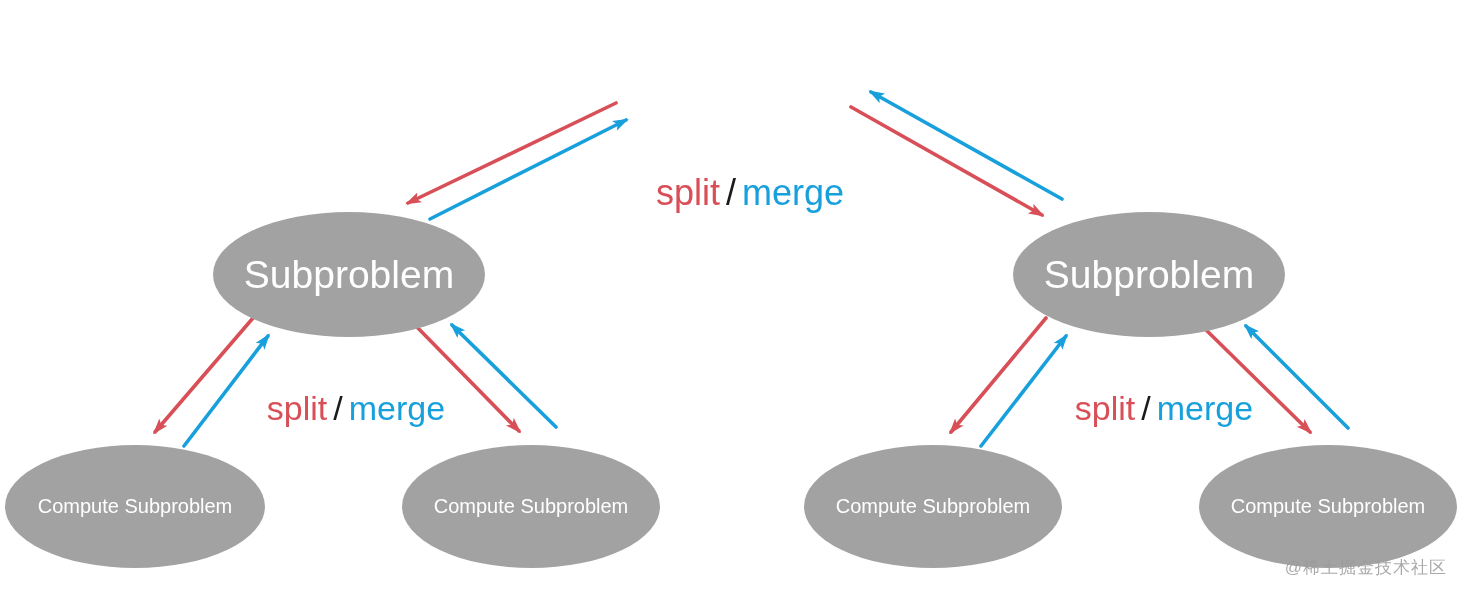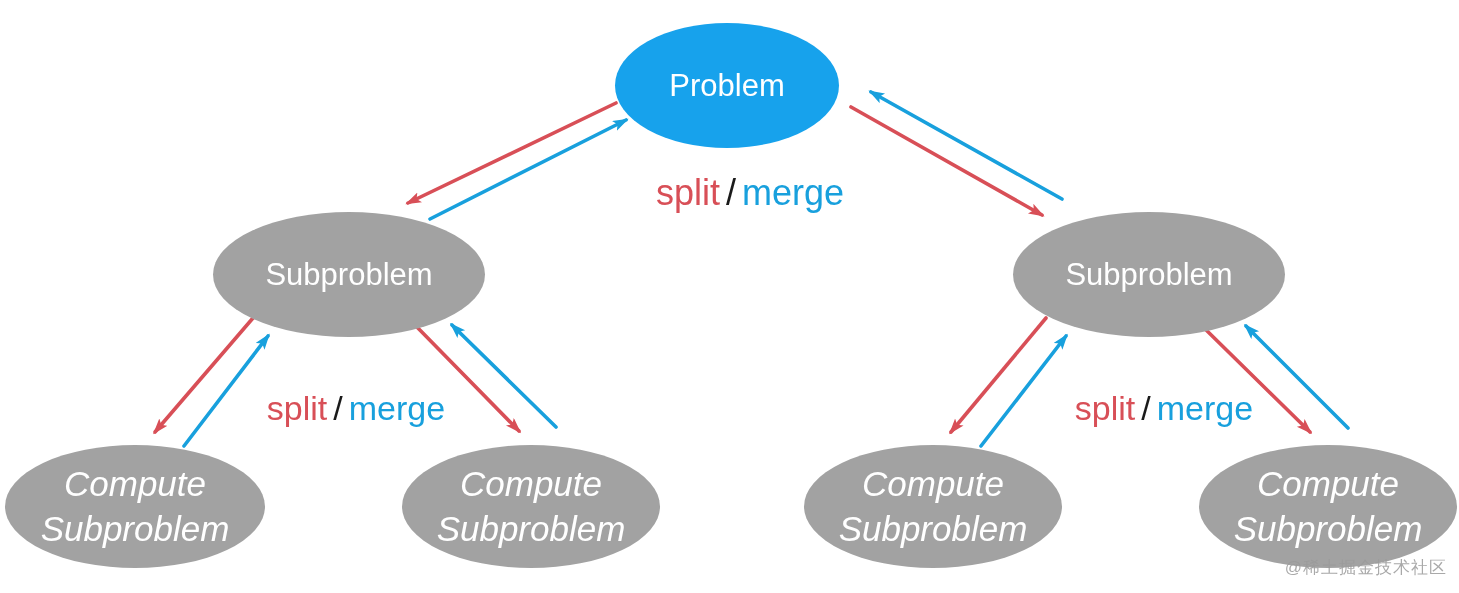--- a/index.html
+++ b/index.html
@@ -46,29 +46,28 @@
   }
   .node-problem {
     left: 615px; top: 23px;
     width: 224px; height: 125px;
     background: var(--problem-fill);
     font-size: 31px;
   }
   .node-sub {
     width: 272px; height: 125px;
     background: var(--node-fill);
-    font-size: 31px;
+    font-size: 39px;
   }
   .node-sub-left  { left: 213px;  top: 212px; }
   .node-sub-right { left: 1013px; top: 212px; }
   .node-compute {
     width: 258px; height: 123px;
     background: var(--node-fill);
-    font-size: 35px;
-    font-style: italic;
+    font-size: 20px;
   }
   .node-compute .node-label { width: 200px; }
   .node-compute-1 { left: 5px;    top: 445px; width: 260px; }
   .node-compute-2 { left: 402px;  top: 445px; }
   .node-compute-3 { left: 804px;  top: 445px; }
   .node-compute-4 { left: 1199px; top: 445px; }
 
   .edge-label {
     position: absolute;
     white-space: nowrap;
@@ -114,23 +113,20 @@
       <line x1="253" y1="318" x2="155" y2="432" class="arrow split" marker-end="url(#head-split)"></line>
       <line x1="184" y1="446" x2="268" y2="336" class="arrow merge" marker-end="url(#head-merge)"></line>
       <line x1="413" y1="323" x2="519" y2="431" class="arrow split" marker-end="url(#head-split)"></line>
       <line x1="556" y1="427" x2="452" y2="325" class="arrow merge" marker-end="url(#head-merge)"></line>
       <line x1="1046" y1="318" x2="951" y2="432" class="arrow split" marker-end="url(#head-split)"></line>
       <line x1="981" y1="446" x2="1066" y2="336" class="arrow merge" marker-end="url(#head-merge)"></line>
       <line x1="1198" y1="322" x2="1310" y2="432" class="arrow split" marker-end="url(#head-split)"></line>
       <line x1="1348" y1="428" x2="1246" y2="326" class="arrow merge" marker-end="url(#head-merge)"></line>
     </svg>
 
-  <div class="node node-problem">
-    <span class="node-label">Problem</span>
-  </div>
 
   <div class="node node-sub node-sub-left">
     <span class="node-label">Subproblem</span>
   </div>
 
   <div class="node node-sub node-sub-right">
     <span class="node-label">Subproblem</span>
   </div>
 
   <div class="node node-compute node-compute-1">

